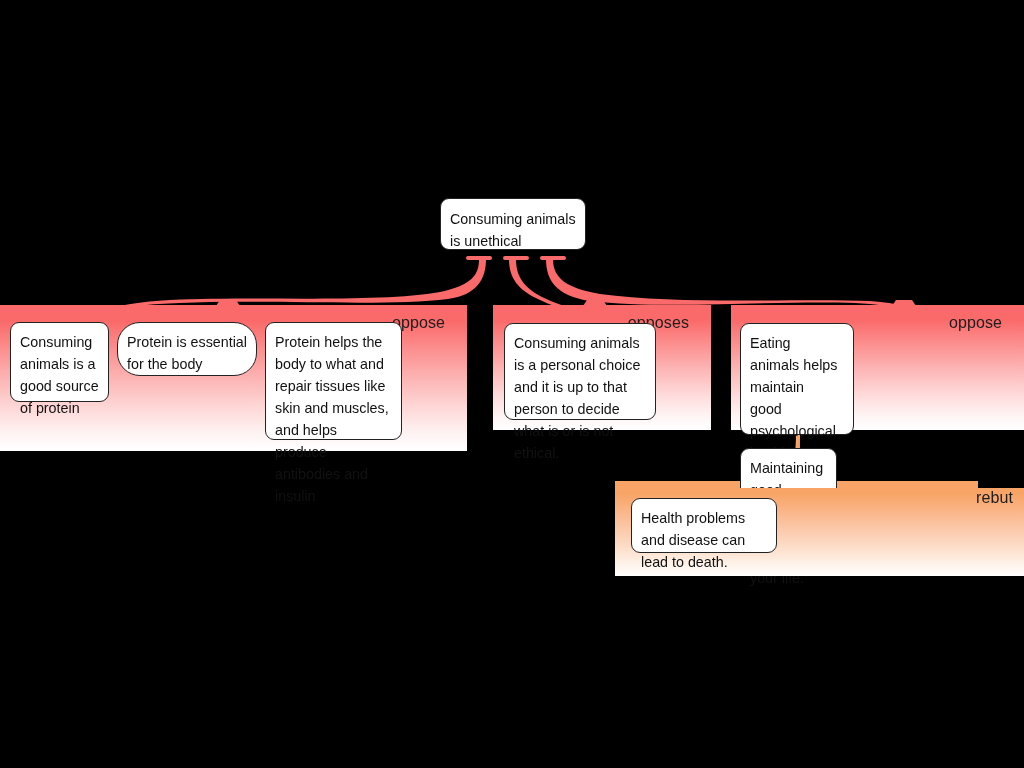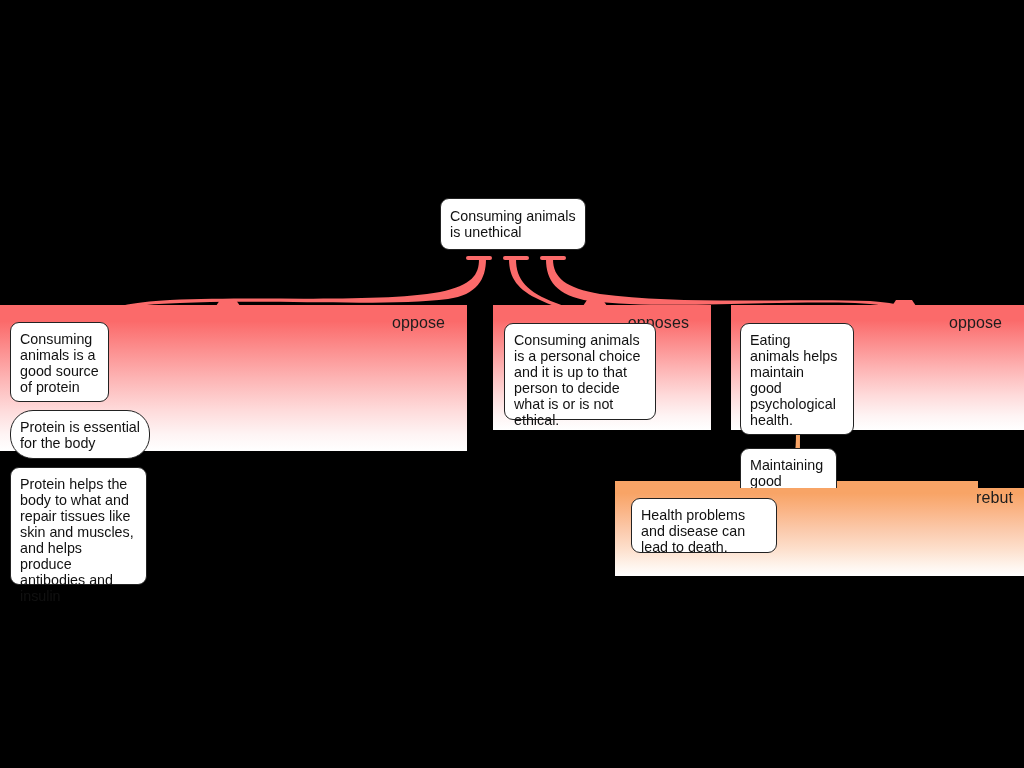--- a/index.html
+++ b/index.html
@@ -28,21 +28,21 @@
 
   
   .node {
     position: absolute;
     box-sizing: border-box;
     background: #ffffff;
     border: 1.3px solid #222222;
     border-radius: 9px;
     color: #111111;
     font-size: 14.3px;
-    line-height: 16px;
+    line-height: 22px;
     padding: 8px 9px 7px 9px;
     white-space: pre-line;
   }
 
   #root-node {
     left: 440px;
     top: 198px;
     width: 146px;
     height: 52px;
     padding-top: 9px;
@@ -99,21 +99,21 @@
     top: auto;
   }
 
   
   #group-protein {
     left: 0px;
     top: 313px;
     width: 467px;
     height: 138px;
   }
-  #group-protein .group-nodes { left: 10px; top: 9px; gap: 8px; flex-direction: column; }
+  #group-protein .group-nodes { left: 10px; top: 9px; gap: 8px; }
 
   #group-choice {
     left: 493px;
     top: 313px;
     width: 218px;
     height: 117px;
     padding-left: 32px;
   }
   #group-choice .group-nodes { left: 11px; top: 10px; gap: 8px; }
 

